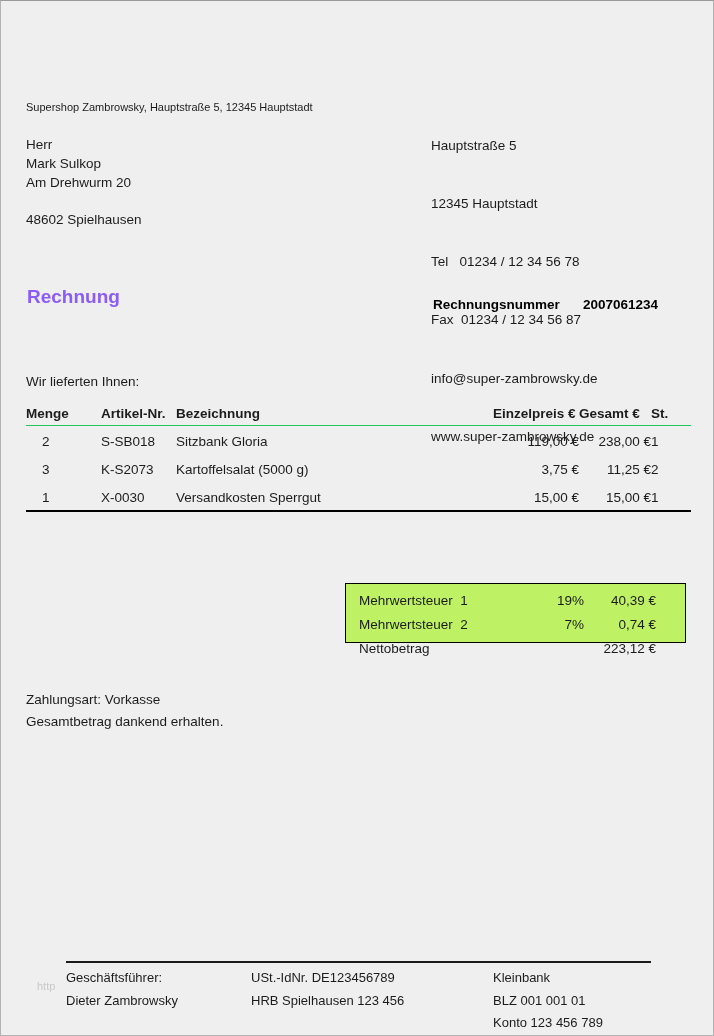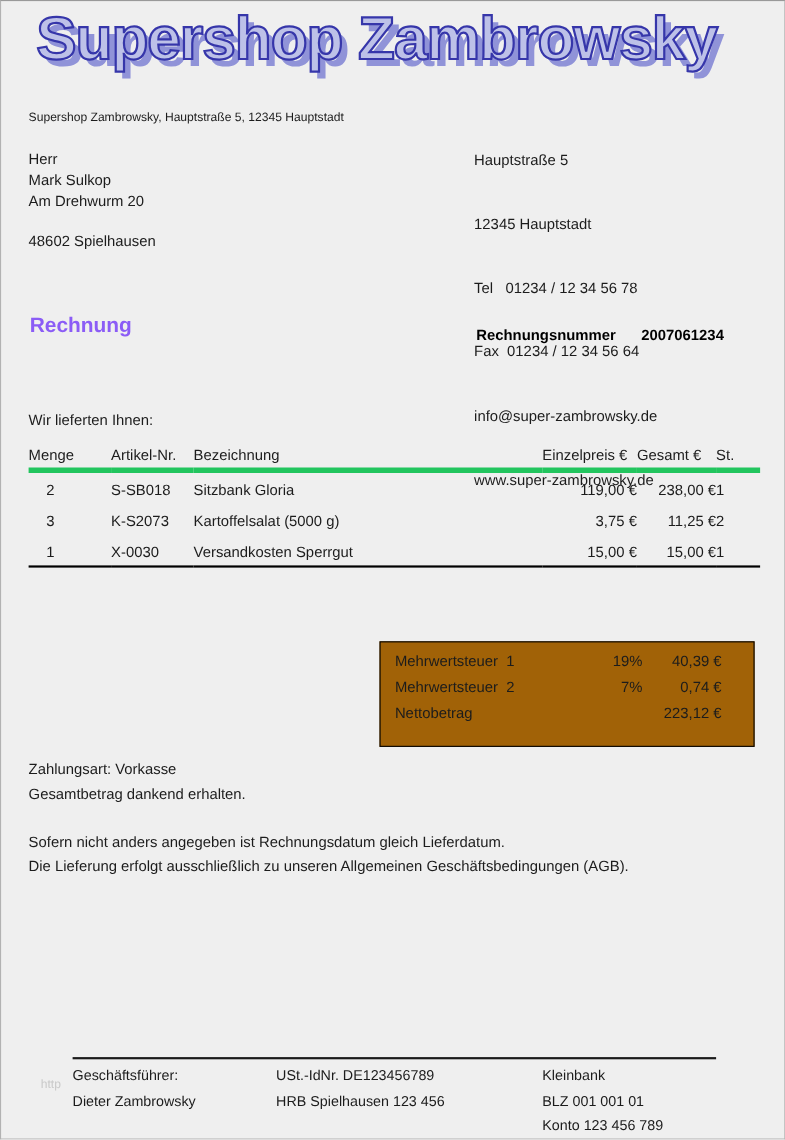--- a/index.html
+++ b/index.html
@@ -31,71 +31,70 @@
            list-style:none;margin:0;padding:0;white-space:pre;}
   
   .doc-title{position:absolute;left:25px;top:284px;margin:1px;font-size:19px;font-weight:bold;color:#8b5cf6;}
   .meta{position:absolute;left:432px;top:285px;font-size:13.5px;font-weight:bold;color:#000;}
   .meta-row{display:flex;height:26px;align-items:flex-end;}
   .meta-label{width:150px;}
   .intro{position:absolute;left:25px;top:373px;font-size:13.5px;text-align:center;}
   
   .items{position:absolute;left:25px;top:403px;width:665px;border-collapse:collapse;
          table-layout:fixed;font-size:13.5px;}
-  .items th{font-weight:normal;text-align:left;padding:2px 0 4px 0;border-bottom:5px solid #22c55e;}
+  .items th{font-weight:bold;text-align:left;padding:2px 0 4px 0;border-bottom:1px solid #22c55e;}
   .items td{padding:8px 0 5px 0;}
   .items tbody tr:last-child td{border-bottom:2px solid #000;}
   .col-qty{width:75px;} .col-art{width:75px;} .col-desc{width:317px;}
   .col-unit{width:86px;} .col-total{width:72px;} .col-st{width:40px;}
   td.cell-qty{padding-left:16px;}
   .num{text-align:right;}
   th.st,td.st{text-align:left;padding-right:14px;}
   
   .grand-total{position:absolute;left:343px;top:534px;width:340px;font-size:13.5px;}
   .grand-total-inner{display:flex;justify-content:space-between;padding-bottom:5px;
                      border-bottom:3px double #000;}
   .grand-total-value{margin-right:32px;}
   
-  .tax-box{position:absolute;left:344px;top:582px;width:341px;height:96px;box-sizing:border-box;
-           border:1px solid #000;background:#a16207;font-size:13.5px;padding-top:4px;}
+  .tax-box{position:absolute;left:344px;top:582px;width:341px;height:60px;box-sizing:border-box;
+           border:1px solid #000;background:#bef264;font-size:13.5px;padding-top:4px;}
   .tax-row{display:flex;height:24px;align-items:center;padding-left:13px;padding-right:29px;}
   .tax-label{flex:1;white-space:pre;}
   .tax-rate{width:60px;text-align:right;}
   .tax-amount{width:72px;text-align:right;}
   
   .payment{position:absolute;left:25px;top:688px;font-size:13.5px;line-height:22px;}
   .notes{position:absolute;left:25px;top:754px;font-size:13.5px;line-height:21.5px;}
   
   .footer-rule{position:absolute;left:65px;top:960px;width:585px;border-top:2px solid #1a1a1a;}
   .footer-col{position:absolute;top:966px;font-size:13px;line-height:22.5px;}
   .footer-col1{left:65px;} .footer-col2{left:250px;} .footer-col3{left:492px;}
   .watermark{position:absolute;left:36px;top:979px;font-size:11px;color:#c9c9c9;}
 </style>
 </head>
 <body>
 
 <div class="page">
 
-  <div class="wordart">Supershop Zambrowsky</div>
 
   <div class="sender-line">Supershop Zambrowsky, Hauptstraße 5, 12345 Hauptstadt</div>
 
   <div class="recipient">
     <div>Herr</div>
     <div>Mark Sulkop</div>
     <div>Am Drehwurm 20</div>
     <div class="gap"></div>
     <div>48602 Spielhausen</div>
   </div>
 
   <ul class="contact">
     <li>Hauptstraße 5</li>
     <li>12345 Hauptstadt</li>
     <li>Tel   01234 / 12 34 56 78</li>
-    <li>Fax  01234 / 12 34 56 64</li>
+    <li>Fax  01234 / 12 34 56 87</li>
     <li>info@super-zambrowsky.de</li>
     <li>www.super-zambrowsky.de</li>
   </ul>
 
   <h1 class="doc-title">Rechnung</h1>
 
   <div class="meta">
     <div class="meta-row">
       <span class="meta-label">Rechnungsnummer</span>
       <span>2007061234</span>
@@ -168,24 +167,20 @@
       <span class="tax-rate"></span>
       <span class="tax-amount">223,12 €</span>
     </div>
   </div>
 
   <div class="payment">
     <div>Zahlungsart: Vorkasse</div>
     <div>Gesamtbetrag dankend erhalten.</div>
   </div>
 
-  <div class="notes">
-    <div>Sofern nicht anders angegeben ist Rechnungsdatum gleich Lieferdatum.</div>
-    <div>Die Lieferung erfolgt ausschließlich zu unseren Allgemeinen Geschäftsbedingungen (AGB).</div>
-  </div>
 
   <div class="footer-rule"></div>
 
   <div class="footer-col footer-col1">
     <div>Geschäftsführer:</div>
     <div>Dieter Zambrowsky</div>
   </div>
   <div class="footer-col footer-col2">
     <div>USt.-IdNr. DE123456789</div>
     <div>HRB Spielhausen 123 456</div>

